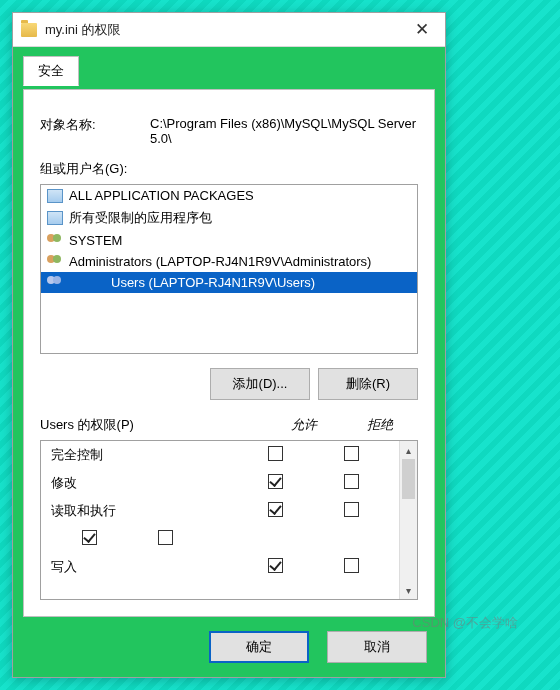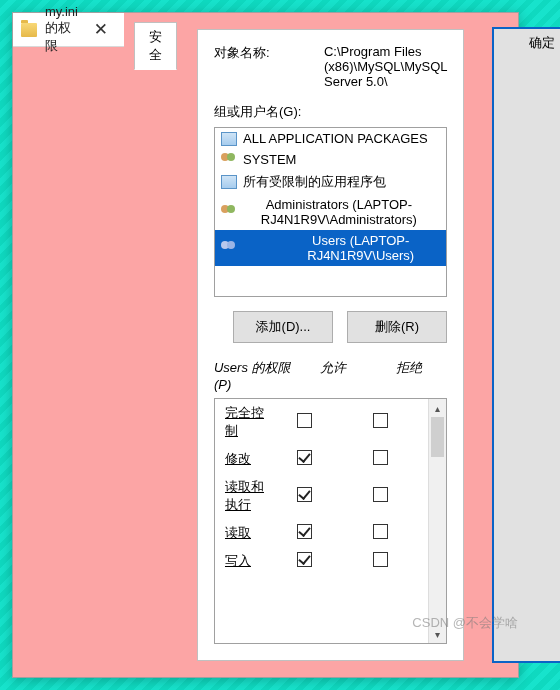--- a/index.html
+++ b/index.html
@@ -1,47 +1,47 @@
 <!DOCTYPE html>
 <html><head>
 <meta charset="utf-8">
 <style>
   * { box-sizing: border-box; font-family: "Microsoft YaHei", "Segoe UI", sans-serif; }
   body { margin: 0; background: repeating-linear-gradient(135deg, #0fd9c0 0 6px, #17e3cc 6px 12px); width: 560px; height: 690px; padding: 12px; }
-  .dialog { background: #fca5a5; width: 507px; height: 666px; border: 1px solid #a0a0a0; box-shadow: 0 2px 12px rgba(0,0,0,0.25); display: flex; flex-direction: row; }
+  .dialog { background: #22c55e; width: 434px; height: 666px; border: 1px solid #a0a0a0; box-shadow: 0 2px 12px rgba(0,0,0,0.25); display: flex; flex-direction: column; }
   .titlebar { background: #fff; height: 34px; display: flex; align-items: center; padding: 0 0 0 8px; border-bottom: 1px solid #d9d9d9; }
   .title-icon { width: 16px; height: 14px; background: linear-gradient(#f8d877,#e6b94a); border-radius: 1px; position: relative; margin-right: 8px; }
   .title-icon:before { content:""; position:absolute; top:-3px; left:0; width:7px; height:3px; background:#e6b94a; border-radius:1px 1px 0 0; }
   .title-text { font-size: 13px; color: #222; flex: 1; }
   .close-btn { width: 46px; height: 34px; display:flex; align-items:center; justify-content:center; font-size: 17px; color:#333; cursor:pointer; }
   .tabstrip { padding: 8px 10px 4px; }
   .tab { display:inline-block; background:#fff; border:1px solid #c0c0c0; border-bottom:1px solid #fff; padding: 5px 14px; font-size: 13px; position:relative; top:1px; }
-  .content { background:#fff; margin:16px 10px; border:1px solid #c0c0c0; flex:1; padding: 14px 16px 16px; display:flex; flex-direction:column; }
+  .content { background:#fff; margin:0 10px; border:1px solid #c0c0c0; flex:1; padding: 26px 16px 16px; display:flex; flex-direction:column; }
   .row-label { display:flex; font-size:13px; margin-bottom: 14px; }
   .row-label .k { width: 110px; }
   .row-label .v { flex:1; }
   .group-label { font-size:13px; margin-bottom: 6px; }
   .listbox { border:1px solid #a0a0a0; height: 170px; background:#fff; overflow:hidden;text-align:center; }
   .li-item { display:flex; align-items:center; font-size:13px; padding: 3px 6px; gap:6px; }
   .li-item.selected { background:#0a63c6; color:#fff;gap:48px; }
   .ic-pkg { width:16px; height:14px; border:1px solid #5a94c8; background:linear-gradient(#cfe4f6,#a6ccee); }
   .ic-usr { width:16px; height:14px; position:relative; }
   .ic-usr:before, .ic-usr:after { content:""; position:absolute; width:8px; height:8px; border-radius:50%; background:#d9a05e; top:0; }
   .ic-usr:before { left:0; } .ic-usr:after { left:6px; background:#8fb760; }
   .ic-usr-sel:before { background:#b8c8ec; } .ic-usr-sel:after { background:#9bb5e6; }
-  .btnrow { display:flex; justify-content:flex-end; gap:14px; margin: 14px 0 16px; align-items: flex-end; }
+  .btnrow { display:flex; justify-content:flex-end; gap:8px; margin: 14px 0 16px; align-items: flex-end; }
   .btn { min-width:100px; padding:6px 14px; font-size:13px; background:#e1e1e1; border:1px solid #adadad; cursor:pointer; text-align:center; }
   .btn.primary { border:2px solid #0a63c6; padding:5px 20px; }
   .permhdr { display:flex; font-size:13px; margin-bottom:6px; }
-  .permhdr .name { flex:1;font-style:italic; }
+  .permhdr .name { flex:1; }
   .permhdr .c1, .permhdr .c2 { width:76px; text-align:center;font-style:italic; }
   .permlist { border:1px solid #a0a0a0; flex:1; display:flex; }
   .permrows { flex:1; }
   .permrow { display:flex; align-items:center; font-size:13px; padding:5px 10px; }
-  .permrow .pname { flex:1;text-decoration:underline; }
+  .permrow .pname { flex:1; }
   .permrow .pcell { width:76px; text-align:center; }
   .cb { width:15px; height:15px; border:1px solid #333; display:inline-block; position:relative; background:#fff; }
   .cb.checked:after { content:""; position:absolute; left:3px; top:0px; width:5px; height:9px; border-right:2px solid #222; border-bottom:2px solid #222; transform:rotate(40deg); }
   .scroll { width:18px; background:#f0f0f0; border-left:1px solid #ddd; display:flex; flex-direction:column; }
   .sbtn { height:18px; display:flex; align-items:center; justify-content:center; font-size:10px; color:#555; }
   .thumb { background:#cfcfcf; flex:0 0 40px; margin:0 2px; }
   .footer { padding: 14px 18px; display:flex; justify-content:flex-end; gap:18px; }
   .watermark { position:absolute; right:30px; bottom:46px; font-size:13px; color:rgba(120,120,120,.55); font-weight:500; pointer-events:none; }
   .page { position:relative; }
 </style>
@@ -68,26 +68,26 @@
       <span class="v">C:\Program Files (x86)\MySQL\MySQL Server 5.0\</span>
     </div>
 
     <div class="group-label">组或用户名(G):</div>
     <div class="listbox" id="groups-list">
           <div class="li-item">
             <span class="ic-pkg"></span>
             <span>ALL APPLICATION PACKAGES</span>
           </div>
           <div class="li-item">
+            <span class="ic-pkg"></span>
+            <span>所有受限制的应用程序包</span>
+          </div>
+          <div class="li-item">
             <span class="ic-usr"></span>
             <span>SYSTEM</span>
-          </div>
-          <div class="li-item">
-            <span class="ic-pkg"></span>
-            <span>所有受限制的应用程序包</span>
           </div>
           <div class="li-item">
             <span class="ic-usr"></span>
             <span>Administrators (LAPTOP-RJ4N1R9V\Administrators)</span>
           </div>
           <div class="li-item selected">
             <span class="ic-usr ic-usr-sel"></span>
             <span>Users (LAPTOP-RJ4N1R9V\Users)</span>
           </div>
         </div>
@@ -114,21 +114,20 @@
               <span class="pname">修改</span>
               <span class="pcell"><span class="cb checked"></span></span>
               <span class="pcell"><span class="cb"></span></span>
             </div>
             <div class="permrow">
               <span class="pname">读取和执行</span>
               <span class="pcell"><span class="cb checked"></span></span>
               <span class="pcell"><span class="cb"></span></span>
             </div>
             <div class="permrow">
-              <span class="pname">读取</span>
               <span class="pcell"><span class="cb checked"></span></span>
               <span class="pcell"><span class="cb"></span></span>
             </div>
             <div class="permrow">
               <span class="pname">写入</span>
               <span class="pcell"><span class="cb checked"></span></span>
               <span class="pcell"><span class="cb"></span></span>
             </div>
           </div>
       <div class="scroll">

